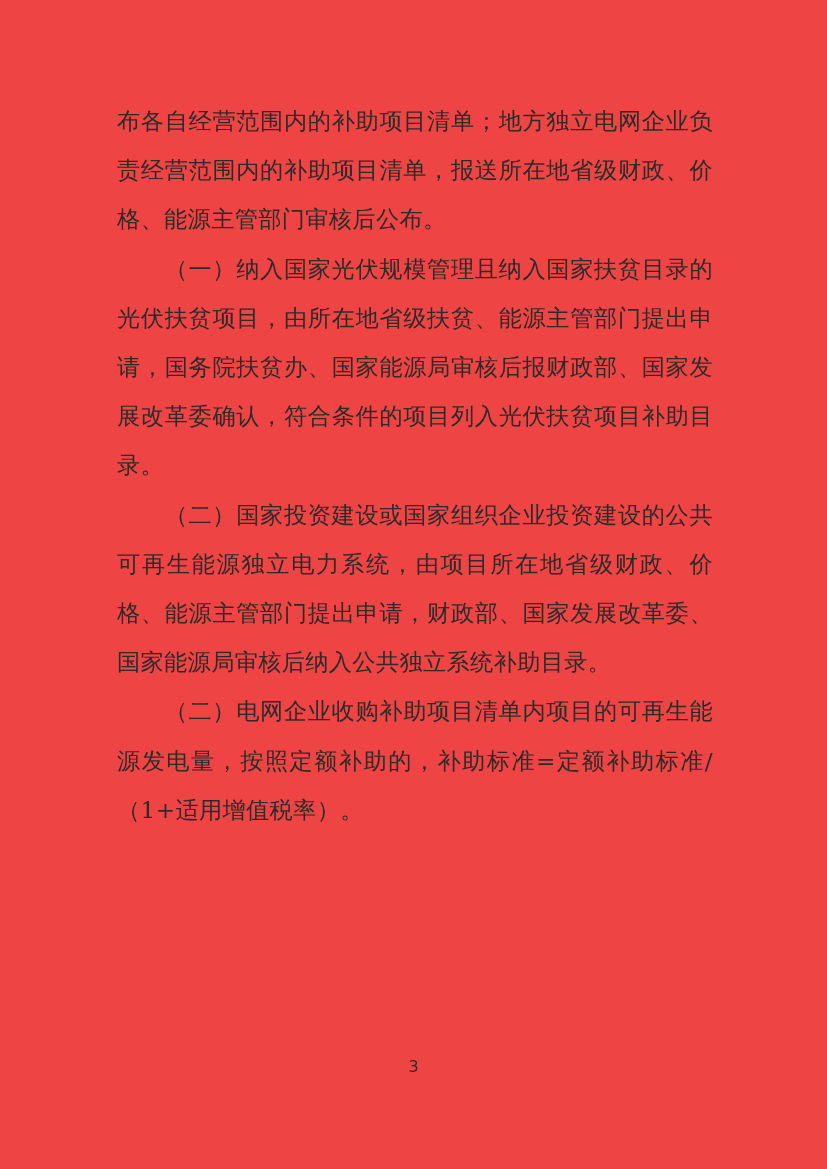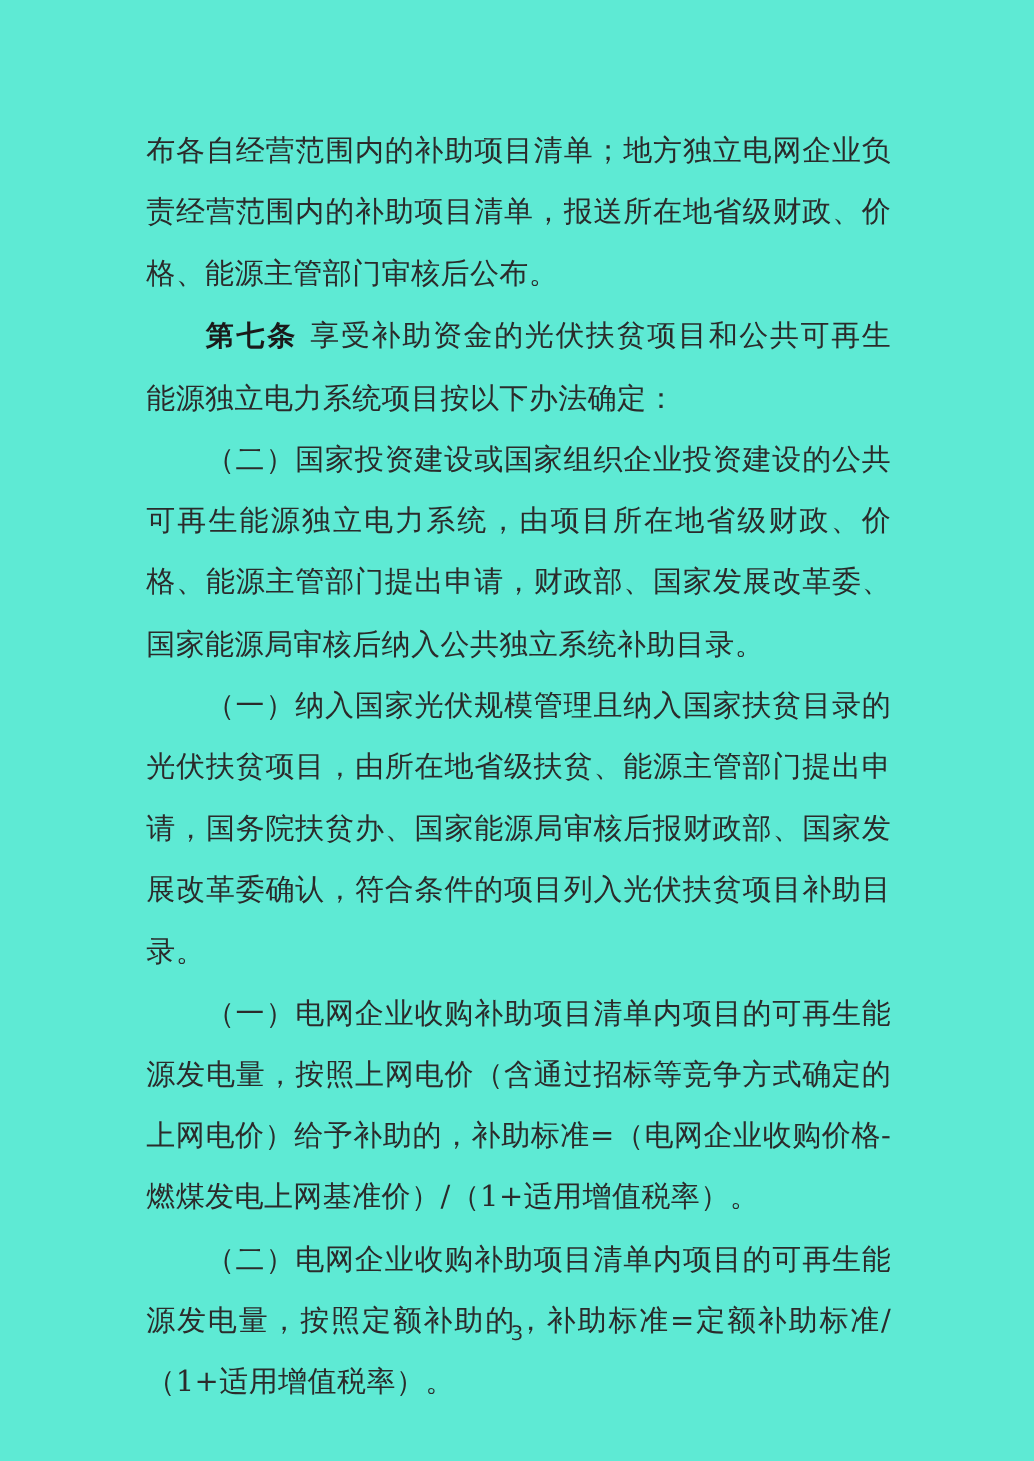--- a/index.html
+++ b/index.html
@@ -8,21 +8,21 @@
     padding: 0;
     background: #ffffff;
   }
   body {
     font-family: "DejaVu Serif", serif;
   }
   .page {
     position: relative;
     width: 827px;
     height: 1169px;
-    background: #5eead4;
+    background: #ef4444;
     overflow: hidden;
     margin: 0 auto;
   }
   .text-block {
     position: absolute;
     left: 117px;
     top: 96px;
     width: 596px;
   }
   
@@ -71,28 +71,26 @@
 </style>
 </head>
 <body>
 
 <div class="page">
 
   <div class="text-block">
 
     <p class="para noindent">布各自经营范围内的补助项目清单；地方独立电网企业负责经营范围内的补助项目清单，报送所在地省级财政、价格、能源主管部门审核后公布。</p>
 
-    <p class="para"><span class="article-marker">第七条</span><span class="marker-space"></span><span>享受补助资金的光伏扶贫项目和公共可再生能源独立电力系统项目按以下办法确定：</span></p>
+
+    <p class="para">（一）纳入国家光伏规模管理且纳入国家扶贫目录的光伏扶贫项目，由所在地省级扶贫、能源主管部门提出申请，国务院扶贫办、国家能源局审核后报财政部、国家发展改革委确认，符合条件的项目列入光伏扶贫项目补助目录。</p>
 
     <p class="para">（二）国家投资建设或国家组织企业投资建设的公共可再生能源独立电力系统，由项目所在地省级财政、价格、能源主管部门提出申请，财政部、国家发展改革委、国家能源局审核后纳入公共独立系统补助目录。</p>
 
-    <p class="para">（一）纳入国家光伏规模管理且纳入国家扶贫目录的光伏扶贫项目，由所在地省级扶贫、能源主管部门提出申请，国务院扶贫办、国家能源局审核后报财政部、国家发展改革委确认，符合条件的项目列入光伏扶贫项目补助目录。</p>
 
-
-    <p class="para">（一）电网企业收购补助项目清单内项目的可再生能源发电量，按照上网电价（含通过招标等竞争方式确定的上网电价）给予补助的，补助标准=（电网企业收购价格-燃煤发电上网基准价）/（1+适用增值税率）。</p>
 
     <p class="para">（二）电网企业收购补助项目清单内项目的可再生能源发电量，按照定额补助的，补助标准=定额补助标准/（1+适用增值税率）。</p>
 
   </div>
 
   <div class="page-number">3</div>
 
 </div>
 
 </body></html>

